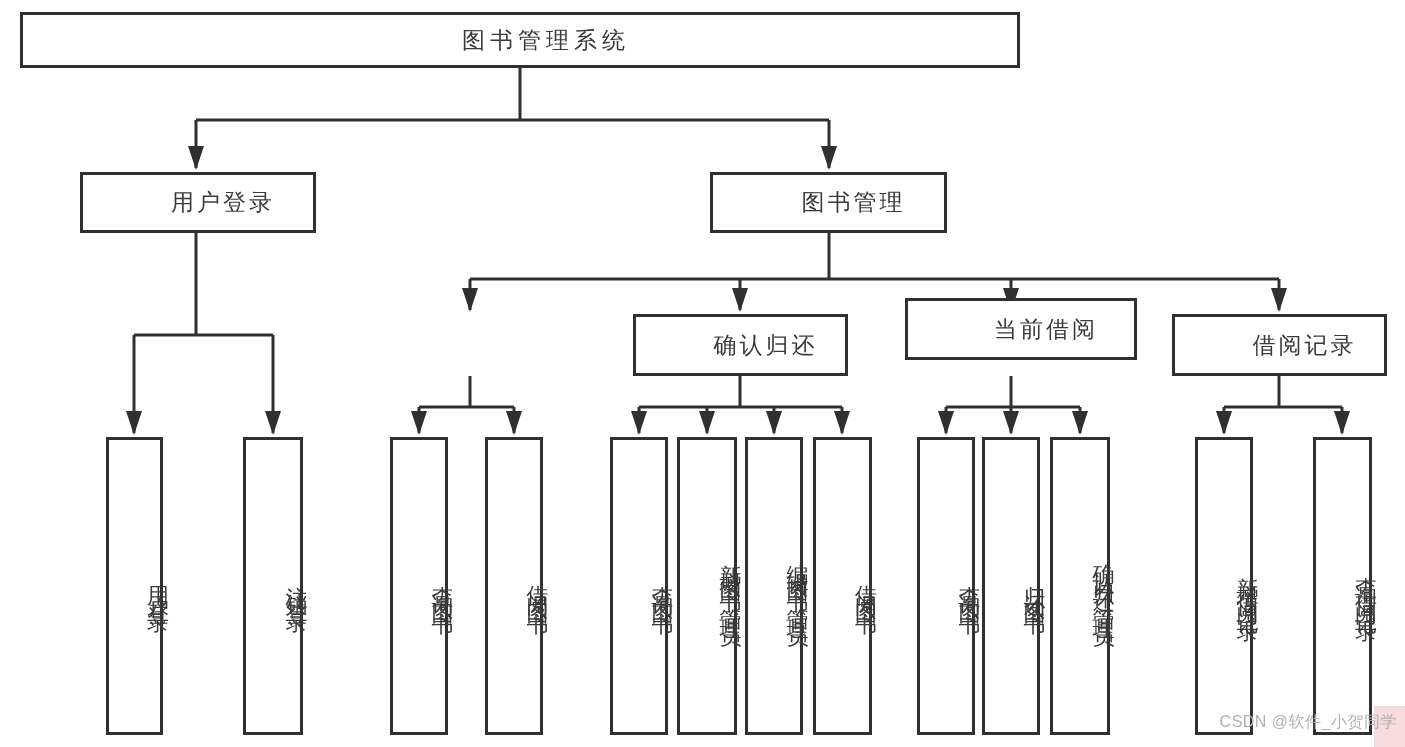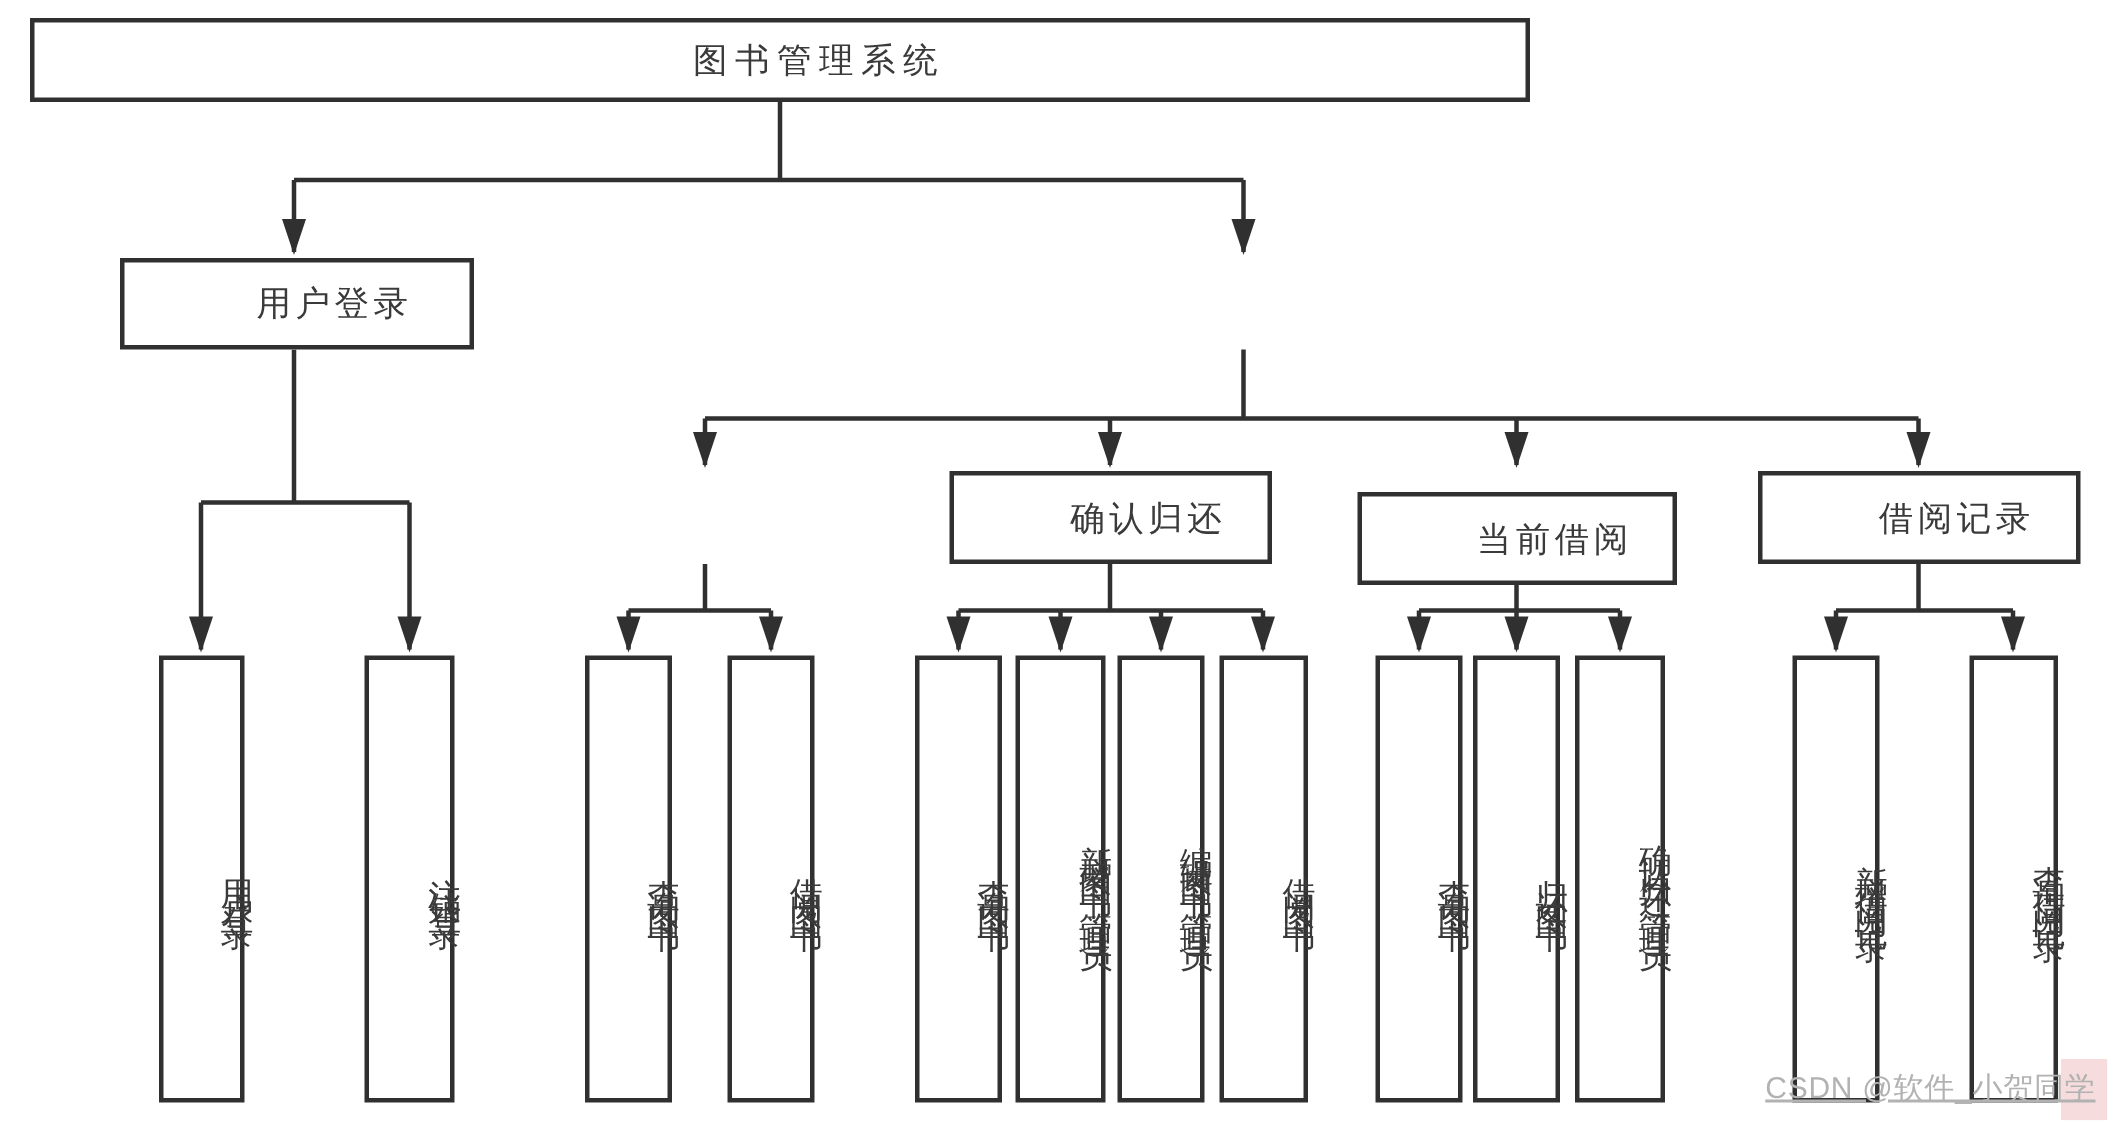--- a/index.html
+++ b/index.html
@@ -26,21 +26,21 @@
     padding-left:47px;
   }
   .hnode{font-size:23px;letter-spacing:3px;text-indent:3px;white-space:nowrap;}
   .root{letter-spacing:5px;text-indent:5px;}
   .vnode{
     writing-mode:vertical-rl;text-orientation:mixed;
     font-size:22px;letter-spacing:9px;line-height:1;
   }
   #watermark{
     position:absolute;top:712px;right:8px;z-index:5;
-    font-size:20px;letter-spacing:.5px;color:var(--watermark-color);white-space:nowrap;text-decoration:underline;
+    font-size:16px;letter-spacing:.5px;color:var(--watermark-color);white-space:nowrap;
   }
   #watermark-bg{
     position:absolute;left:1374px;top:706px;width:31px;height:41px;
     background:var(--watermark-bg);z-index:4;
   }
 </style>
 </head>
 <body>
 
 <div id="canvas">
@@ -77,23 +77,24 @@
     <polygon points="1072,411 1088,411 1080,435"></polygon>
 
     <path d="M1279 376 L1279 407 M1224 407 L1342 407 M1224 407 L1224 433 M1342 407 L1342 433"></path>
     <polygon points="1216,411 1232,411 1224,435"></polygon>
     <polygon points="1334,411 1350,411 1342,435"></polygon>
   </svg>
 
   <div class="node hnode root" style="left:20px;top:12px;width:1000px;height:56px">图书管理系统</div>
 
   <div class="node hnode" style="left:80px;top:172px;width:236px;height:61px">用户登录</div>
+  <div class="node hnode" style="left:710px;top:172px;width:237px;height:61px">图书管理</div>
 
   <div class="node hnode" style="left:633px;top:314px;width:215px;height:62px">确认归还</div>
-  <div class="node hnode" style="left:905px;top:328px;width:213px;height:62px">当前借阅</div>
+  <div class="node hnode" style="left:905px;top:298px;width:232px;height:62px">当前借阅</div>
   <div class="node hnode" style="left:1172px;top:314px;width:215px;height:62px">借阅记录</div>
 
   <div class="node vnode" style="left:106px;top:437px;width:57px;height:298px">用户登录</div>
   <div class="node vnode" style="left:243px;top:437px;width:60px;height:298px">注销登录</div>
 
   <div class="node vnode" style="left:390px;top:437px;width:58px;height:298px">查询图书</div>
   <div class="node vnode" style="left:485px;top:437px;width:58px;height:298px">借阅图书</div>
 
   <div class="node vnode" style="left:610px;top:437px;width:58px;height:298px">查询图书</div>
   <div class="node vnode" style="left:677px;top:437px;width:60px;height:298px">新增图书（管理员）</div>

